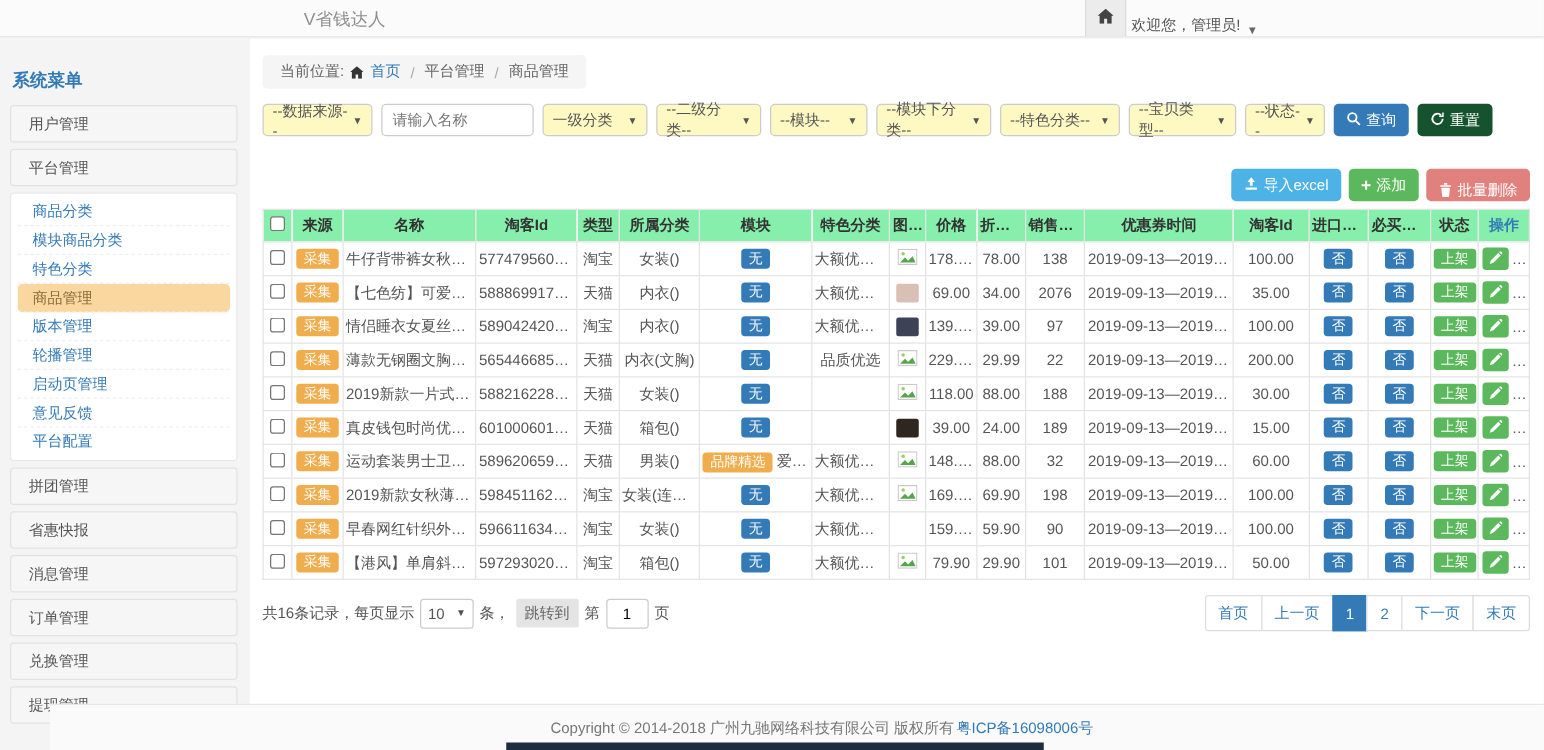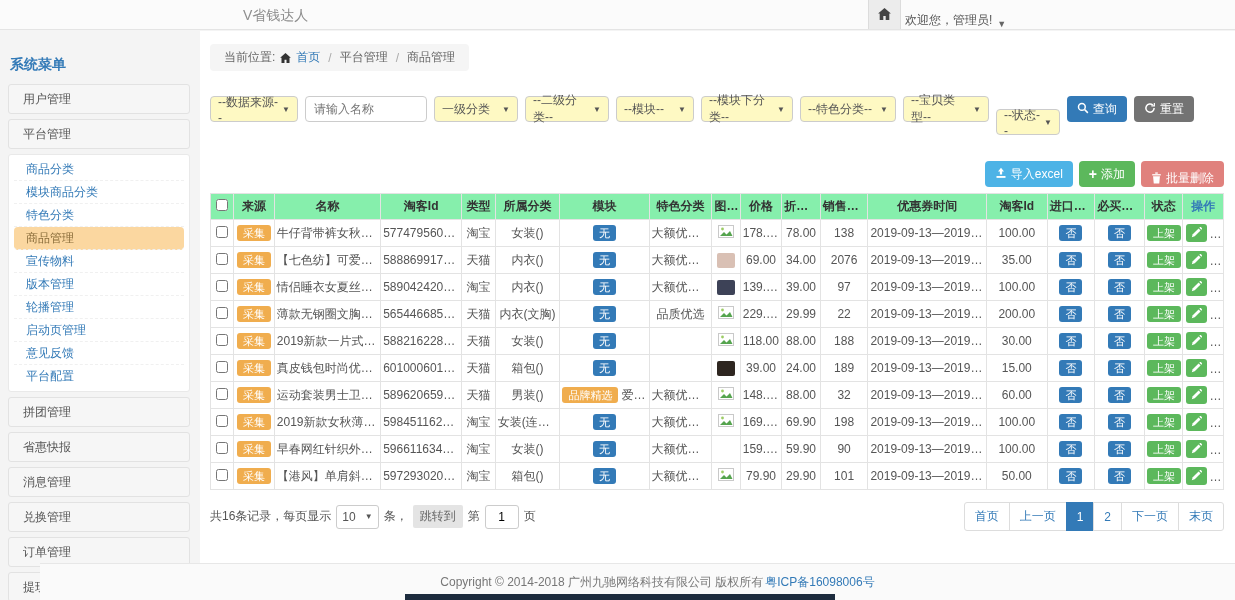--- a/index.html
+++ b/index.html
@@ -44,21 +44,21 @@
   .f-select { height:26px; border:1px solid #ccc; border-radius:4px; background:#fef9c3;
     display:flex; align-items:center; justify-content:space-between; padding:0 7px;
     font-size:12px; color:#555; cursor:pointer; }
   .f-caret { font-size:8px; color:#555; margin-left:4px; }
   .f-input { height:26px; border:1px solid #ccc; border-radius:4px; padding:0 8px;
     font-size:12px; color:#555; width:122px; outline:none; }
   .btn { height:26px; border:none; border-radius:4px; color:#fff; font-size:12px;
     display:inline-flex; align-items:center; gap:4px; padding:0 10px; cursor:pointer;
     font-family:inherit; }
   .btn-search { background:#337ab7; }
-  .btn-reset  { background:#737373; }
+  .btn-reset  { background:#14532d; }
   
   .actions { display:flex; justify-content:flex-end; gap:6px; margin-top:26px; }
   .btn-import { background:#4db3e6; }
   .btn-add    { background:#5cb85c; }
   .btn-del    { background:#e0817d;align-items:flex-end; }
   .plus-ic { font-size:14px; font-weight:bold; line-height:1; }
   
   table { width:100%; border-collapse:collapse; table-layout:fixed; margin-top:6px;
     font-size:12px; background:#fff; }
   th, td { border:1px solid #e3e3e3; text-align:center; padding:4px 2px; height:26px;
@@ -123,32 +123,31 @@
 <aside class="sidebar">
   <div class="sb-title">系统菜单</div>
   <div id="sb-groups">
       <div class="sb-item top">用户管理</div>
       <div class="sb-item top">平台管理</div>
       <div class="sb-sub-group">
         <div class="sb-item sub">商品分类</div>
         <div class="sb-item sub">模块商品分类</div>
         <div class="sb-item sub">特色分类</div>
         <div class="sb-item sub active">商品管理</div>
-        <div class="sb-item sub">宣传物料</div>
         <div class="sb-item sub">版本管理</div>
         <div class="sb-item sub">轮播管理</div>
         <div class="sb-item sub">启动页管理</div>
         <div class="sb-item sub">意见反馈</div>
         <div class="sb-item sub">平台配置</div>
       </div>
       <div class="sb-item top">拼团管理</div>
       <div class="sb-item top">省惠快报</div>
       <div class="sb-item top">消息管理</div>
+      <div class="sb-item top">订单管理</div>
       <div class="sb-item top">兑换管理</div>
-      <div class="sb-item top">订单管理</div>
       <div class="sb-item top">提现管理</div>
     </div>
 </aside>
 
 <main class="main">
   <div class="breadcrumb">
     <span>当前位置:</span>
     <span class="bc-home-ic">
       <svg width="11" height="10" viewBox="0 0 16 15" fill="currentColor">
           <path d="M8 0L0 7h2v8h4.5v-5h3v5H14V7h2L8 0z"></path>
@@ -185,21 +184,21 @@
           <span class="f-caret">▼</span>
         </div>
         <div class="f-select" style="width: 96px;">
           <span class="f-val">--特色分类--</span>
           <span class="f-caret">▼</span>
         </div>
         <div class="f-select" style="width: 86px;">
           <span class="f-val">--宝贝类型--</span>
           <span class="f-caret">▼</span>
         </div>
-        <div class="f-select" style="width: 64px; margin-top: 26px;">
+        <div class="f-select" style="width: 64px;">
           <span class="f-val">--状态--</span>
           <span class="f-caret">▼</span>
         </div>
       </span>
     <button class="btn btn-search">
       <span>
         <svg width="12" height="12" viewBox="0 0 16 16" fill="none" stroke="#fff" stroke-width="2">
             <circle cx="6.5" cy="6.5" r="4.5"></circle>
             <line x1="10.2" y1="10.2" x2="14.5" y2="14.5"></line>
           </svg>

